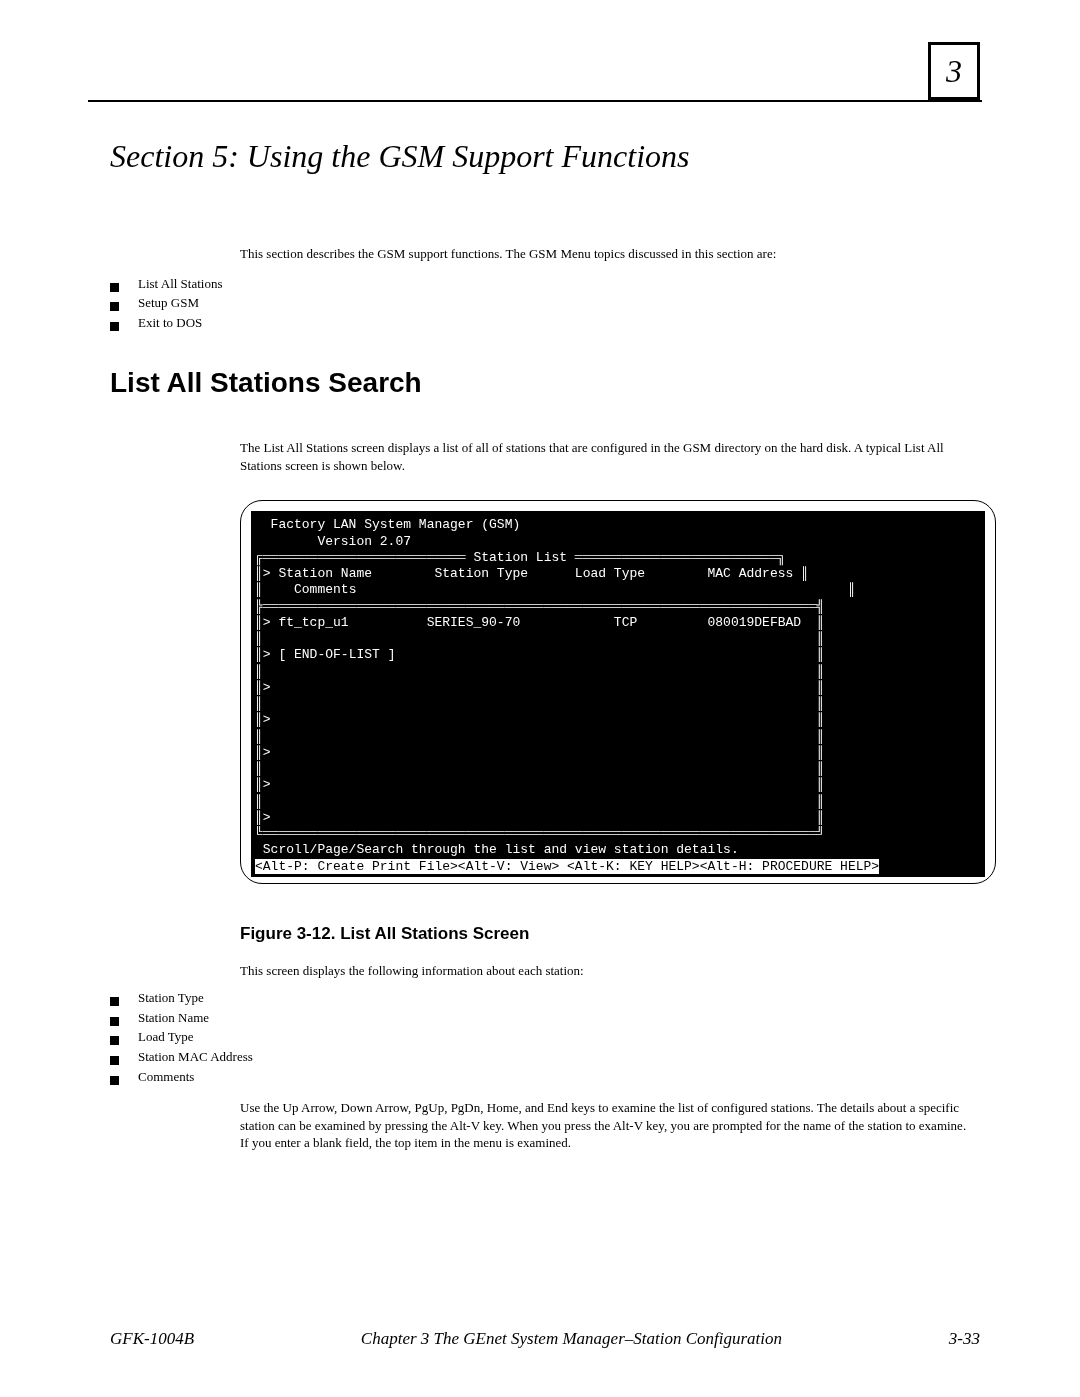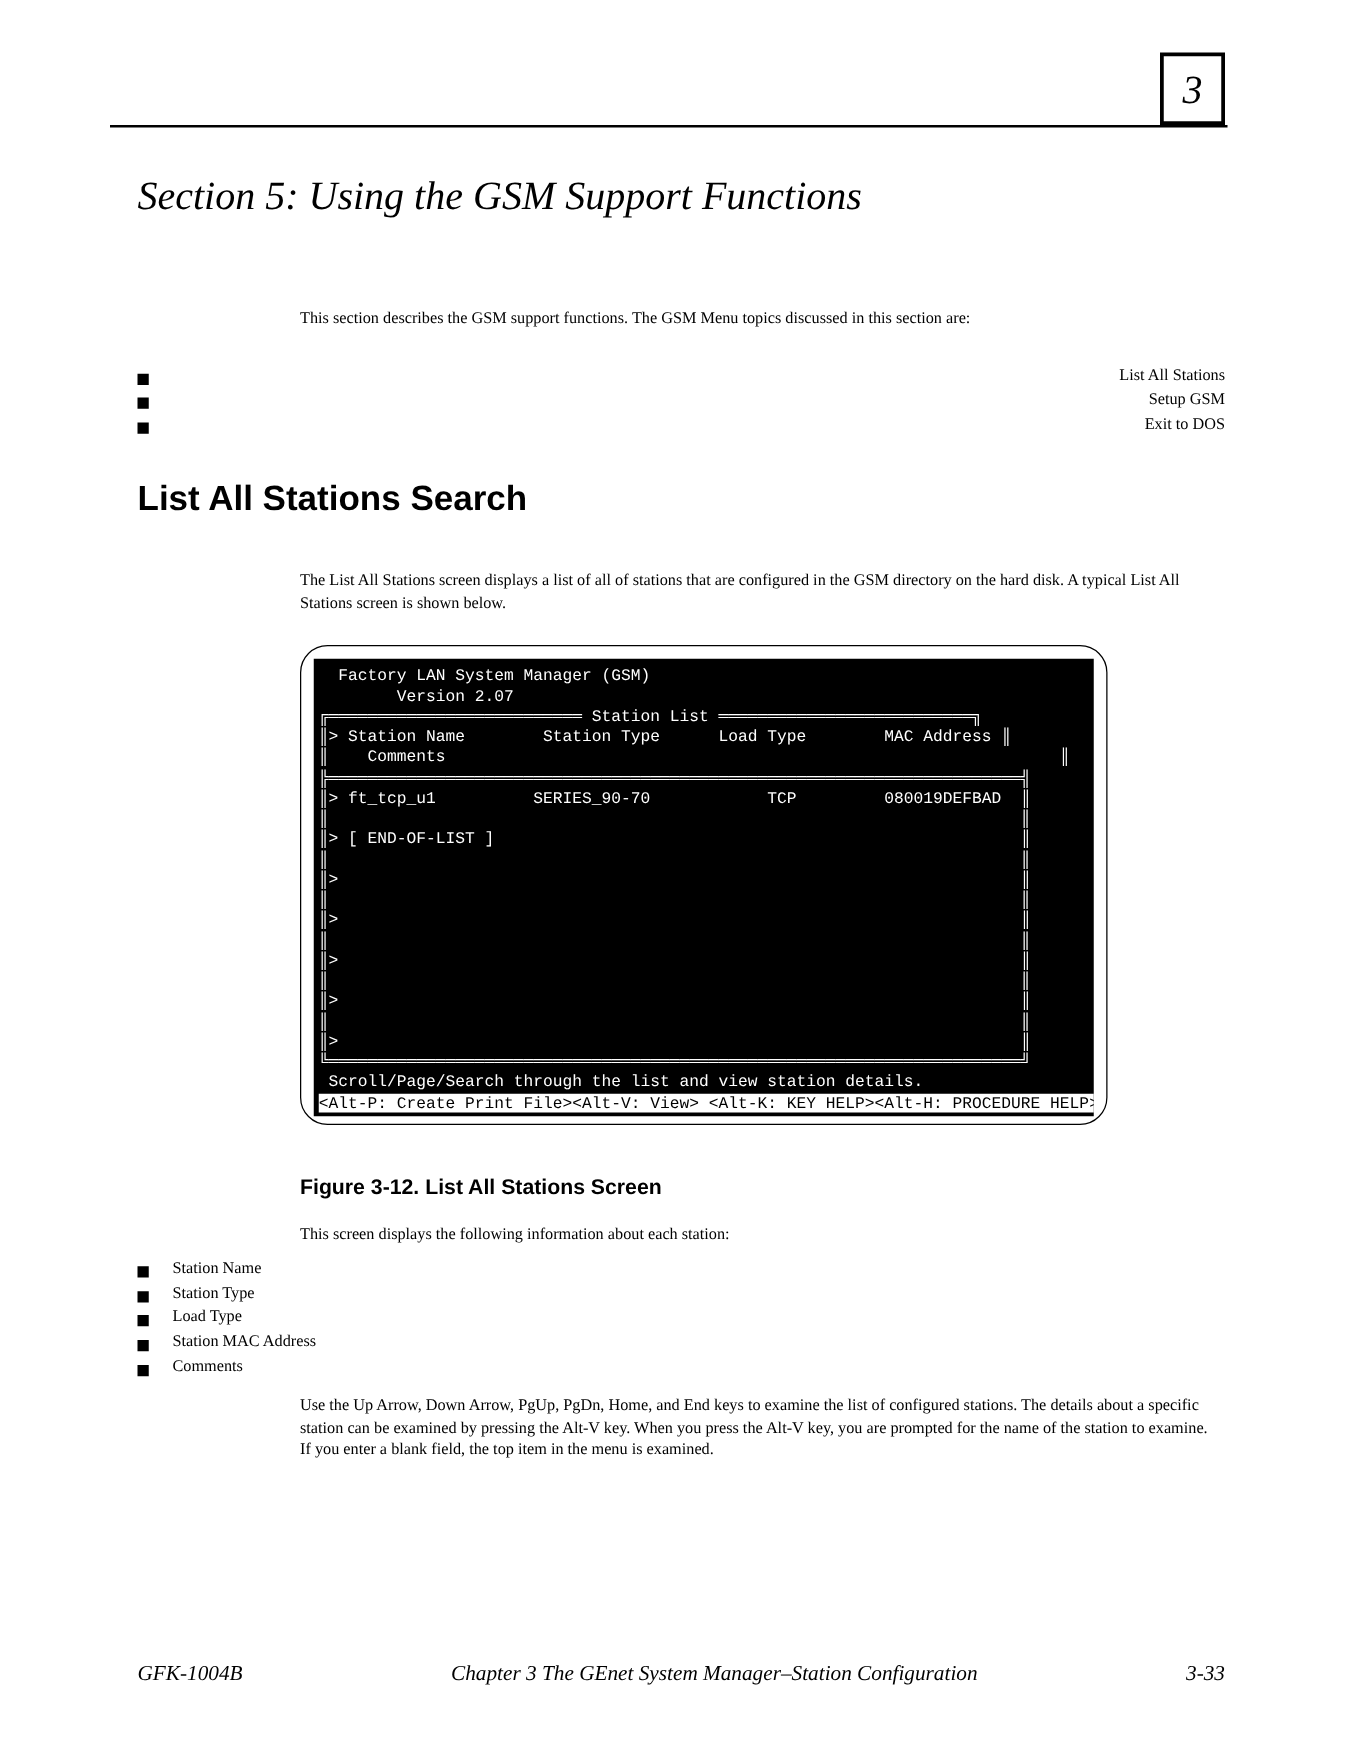--- a/index.html
+++ b/index.html
@@ -75,21 +75,21 @@
     background: #000;
   }
   h2.heading {
     font-family: Arial, Helvetica, sans-serif;
     font-weight: bold;
     font-size: 28px;
     margin: 36px 0 0 0;
   }
   .terminal-wrap {
     margin: 26px 0 0 130px;
-    width: 646px;
+    width: 756px;
     border: 1px solid #000;
     border-radius: 22px;
     padding: 10px 10px 6px 10px;
     box-sizing: border-box;
     background: #fff;
   }
   .terminal {
     background: #000;
     color: #fff;
     font-family: "Courier New", monospace;
@@ -131,21 +131,21 @@
 
   <div class="chapter-badge">
     <span>3</span>
   </div>
   <div class="head-rule"></div>
 
   <div class="section-title">Section 5: Using the GSM Support Functions</div>
 
   <div class="body-block intro-block">This section describes the GSM support functions.  The GSM Menu topics discussed in this section are:</div>
 
-  <ul class="square body-block" style="margin-top:28px;text-align:right;">
+  <ul class="square body-block" style="margin-top:12px;">
     <li>List All Stations</li>
     <li>Setup GSM</li>
     <li>Exit to DOS</li>
   </ul>
 
   <h2 class="heading">List All Stations Search</h2>
 
   <div class="body-block" style="margin-top:40px;">The List All Stations screen displays a list of all of  stations that are configured in the GSM directory on the hard disk.  A typical List All Stations screen  is shown below.</div>
 
   <div class="terminal-wrap">
@@ -171,22 +171,22 @@
 ╚═══════════════════════════════════════════════════════════════════════╝
 <span> Scroll/Page/Search through the list and view station details.</span>
 <span style="background:#fff;color:#000;">&lt;Alt-P: Create Print File&gt;&lt;Alt-V: View&gt; &lt;Alt-K: KEY HELP&gt;&lt;Alt-H: PROCEDURE HELP&gt;</span></div>
   </div>
 
   <div class="figure-caption">Figure 3-12.  List All Stations Screen</div>
 
   <div class="body-block after-block">This screen displays the following information about each station:</div>
 
   <ul class="square body-block" style="margin-top:10px;">
+    <li>Station Type</li>
     <li>Station Name</li>
-    <li>Station Type</li>
     <li>Load Type</li>
     <li>Station MAC Address</li>
     <li>Comments</li>
   </ul>
 
   <div class="body-block" style="margin-top:14px;">Use the Up Arrow, Down Arrow, PgUp, PgDn, Home, and End keys to examine the list of configured stations.  The details about a specific station can be examined by pressing the Alt-V key.  When you press the Alt-V key, you are prompted for the name of the station to examine.  If you enter a blank field, the top item in the menu is examined.</div>
 
   <div class="footer">
     <span class="docnum">GFK-1004B</span>
     <span class="center">Chapter 3  The GEnet System Manager–Station   Configuration</span>

